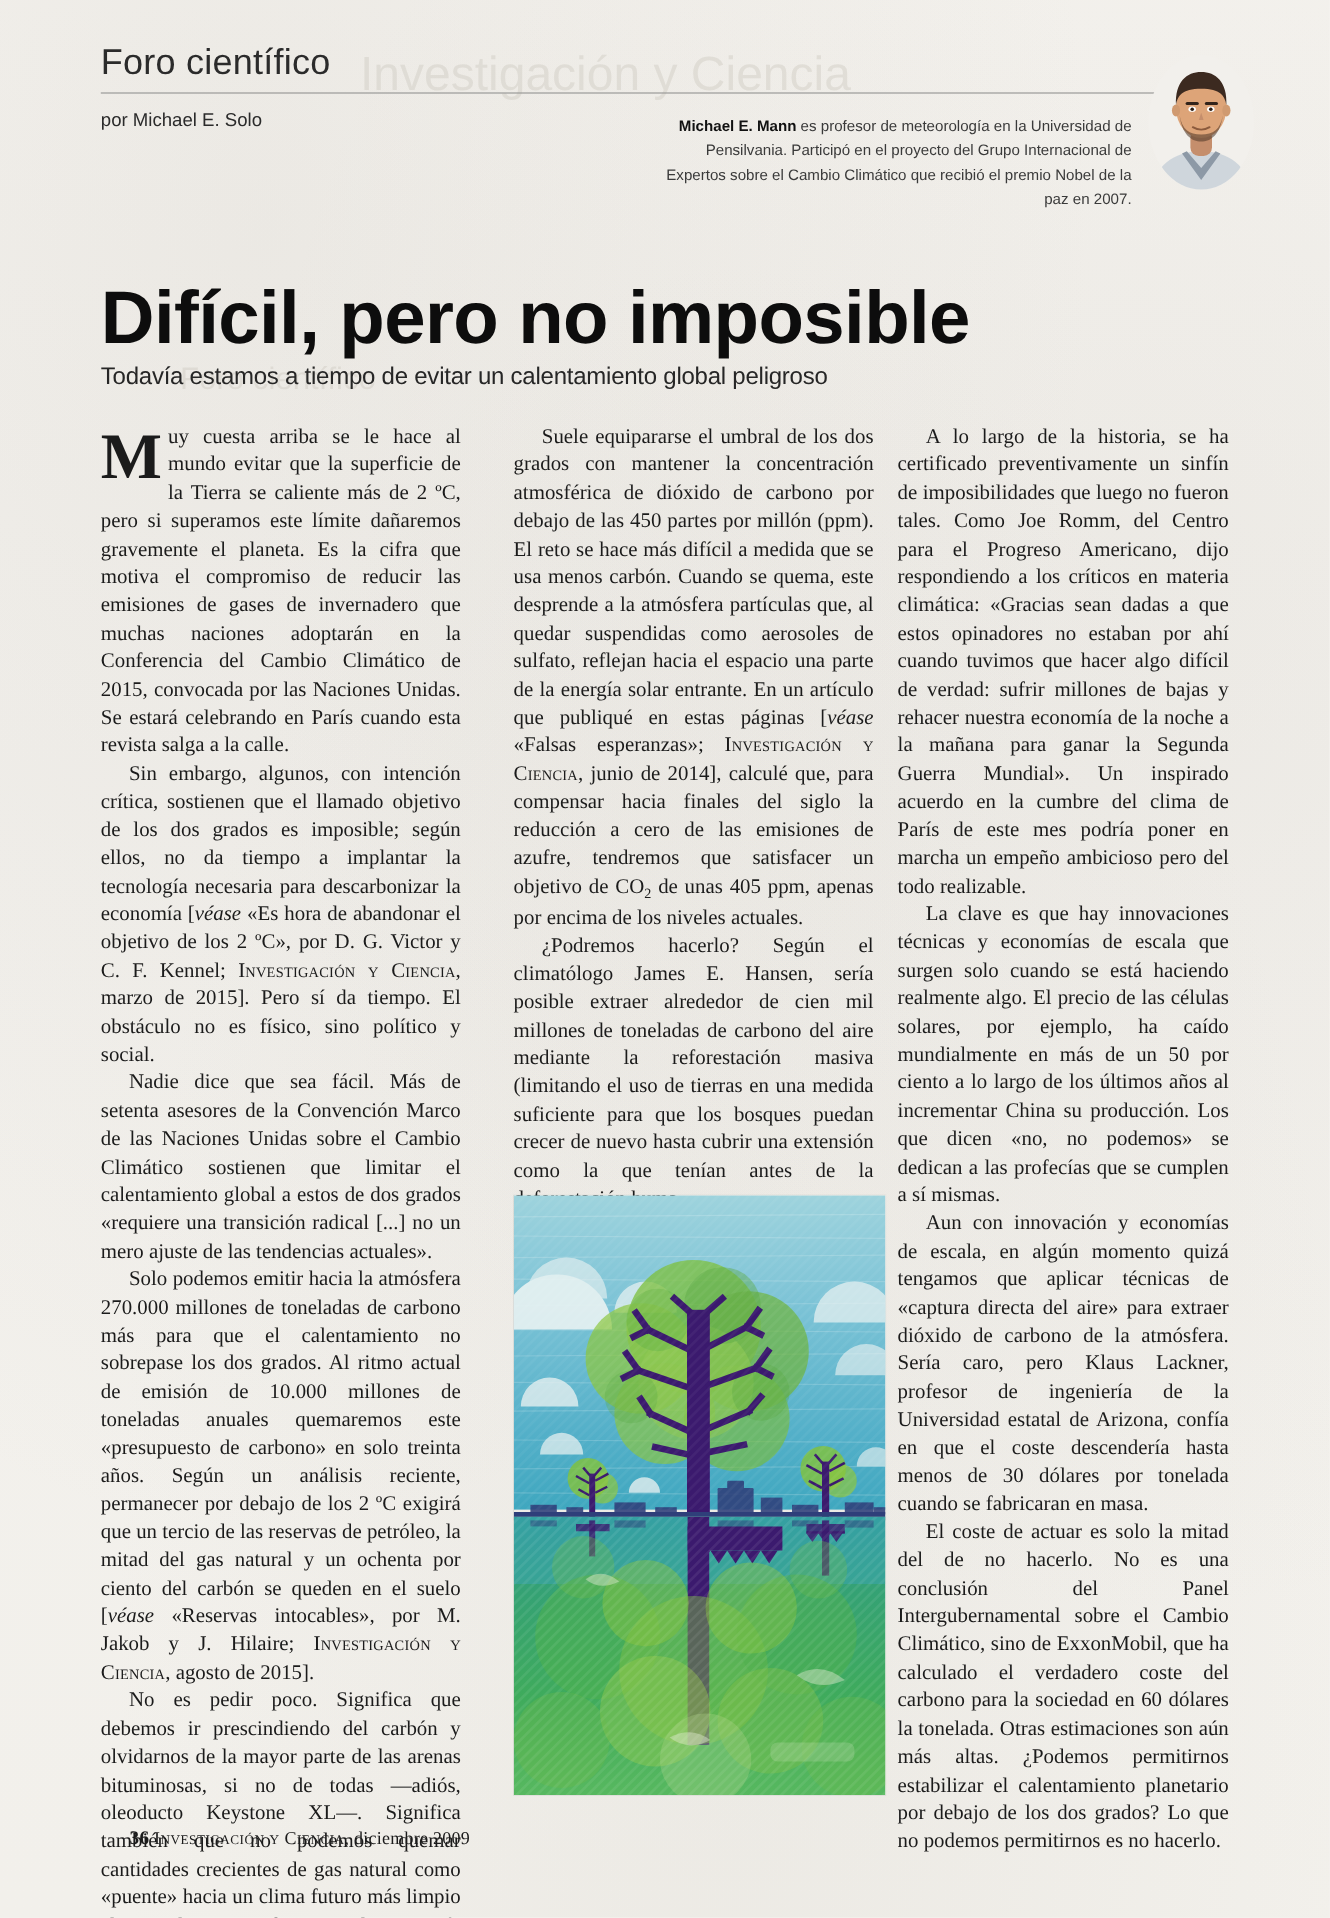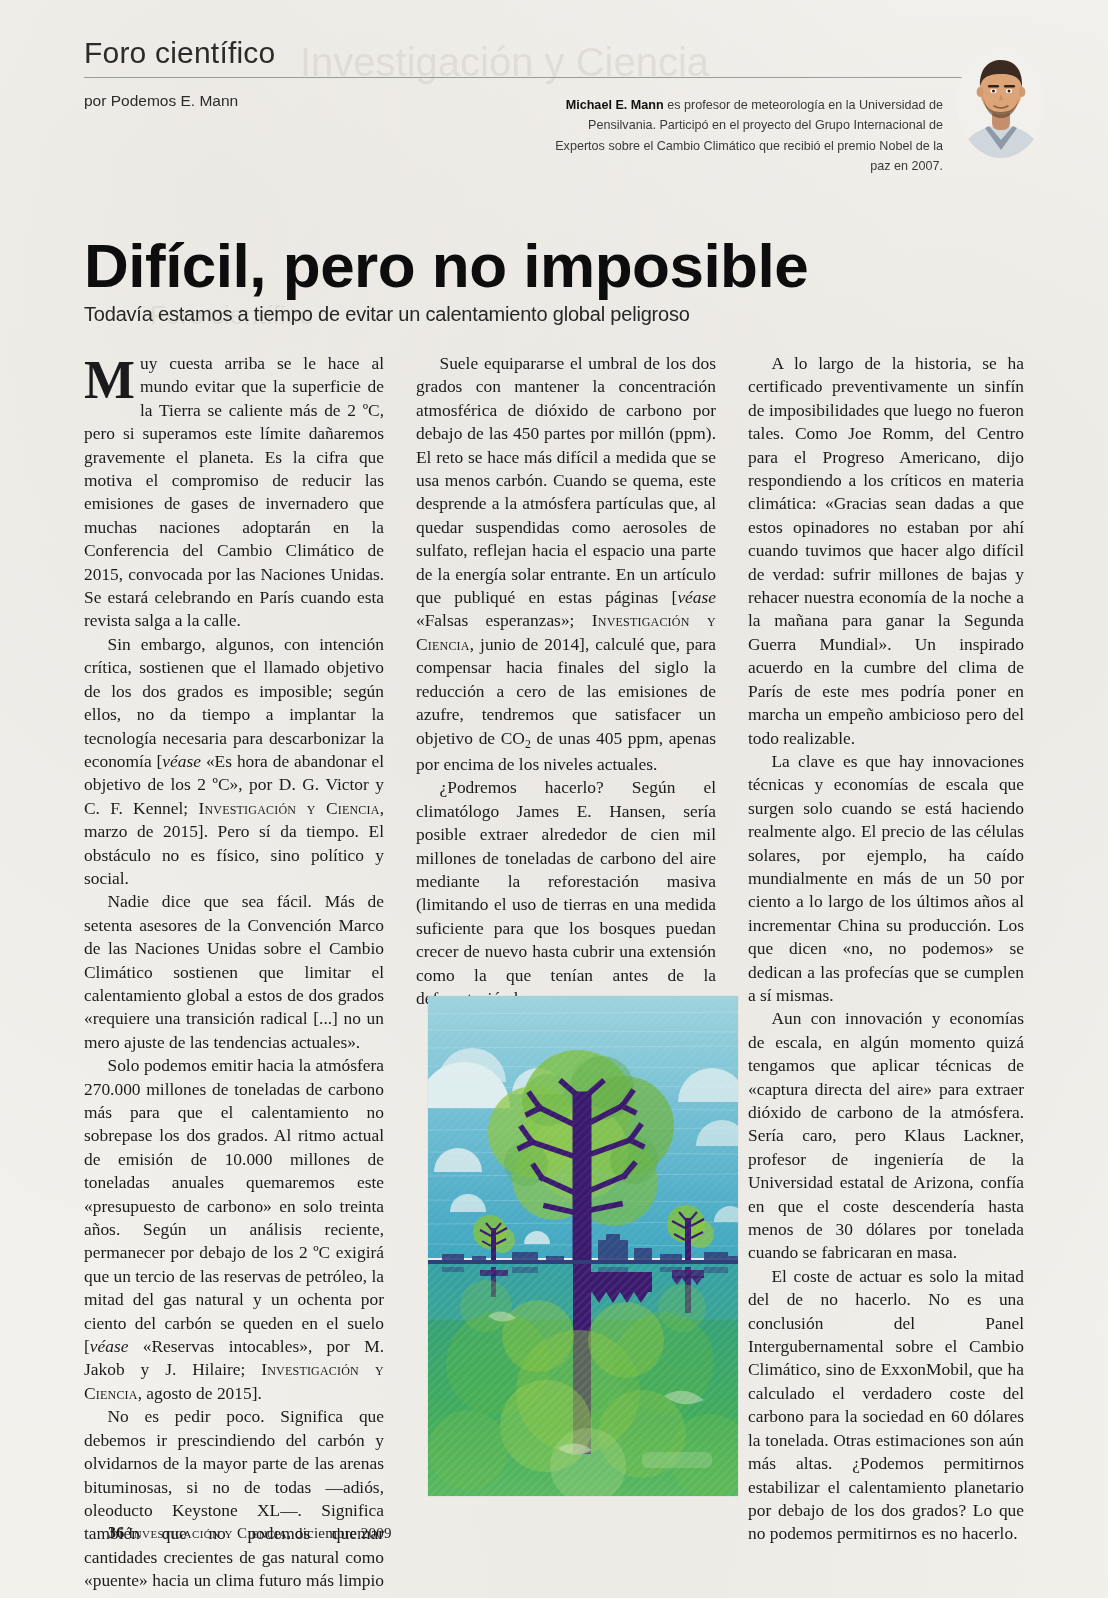--- a/index.html
+++ b/index.html
@@ -81,21 +81,21 @@
     width:940px; height:1150px;
   }
   .col{
     position:absolute; top:0;
     font-size:17.4px; line-height:1.345;
     text-align:justify;
     color:#1b1b1b;
     hyphens:none;
   }
   .col1{ left:0px;   width:300px; }
-  .col2{ left:332px; width:300px; }
+  .col2{ left:344px; width:300px; }
   .col3{ left:664px; width:276px; }
 
   .col p{ margin:0; text-indent:1.35em; }
   .col p.first{ text-indent:0; }
   .col .sc{ font-variant:small-caps; letter-spacing:.2px; }
   .col i{ font-style:italic; }
   .dropcap{
     float:left;
     font-family:"Liberation Serif", serif;
     font-weight:700;
@@ -132,21 +132,21 @@
 <div class="page">
 
   <div class="showthrough" style="left:300px; top:40px; font-size:40px;">Investigación y Ciencia</div>
   <div class="showthrough" style="left:150px; top:300px; font-size:26px;">Foro científico</div>
 
   <div class="kicker-wrap">
     <div class="kicker">Foro científico</div>
     <div class="kicker-rule"></div>
   </div>
 
-  <div class="byline">por Podemos E. Mann</div>
+  <div class="byline">por Michael E. Solo</div>
 
   <div class="bio">
     <b>Michael E. Mann</b><span> es profesor de meteorología en la Universidad de Pensilvania. Participó en el proyecto del Grupo Internacional de Expertos sobre el Cambio Climático que recibió el premio Nobel de la paz en 2007.</span>
   </div>
 
   <div class="portrait">
     <svg viewBox="0 0 92 118" class="fig-svg">
       <defs>
         <clipPath id="pc">
             <ellipse cx="46" cy="60" rx="44" ry="56"></ellipse>

